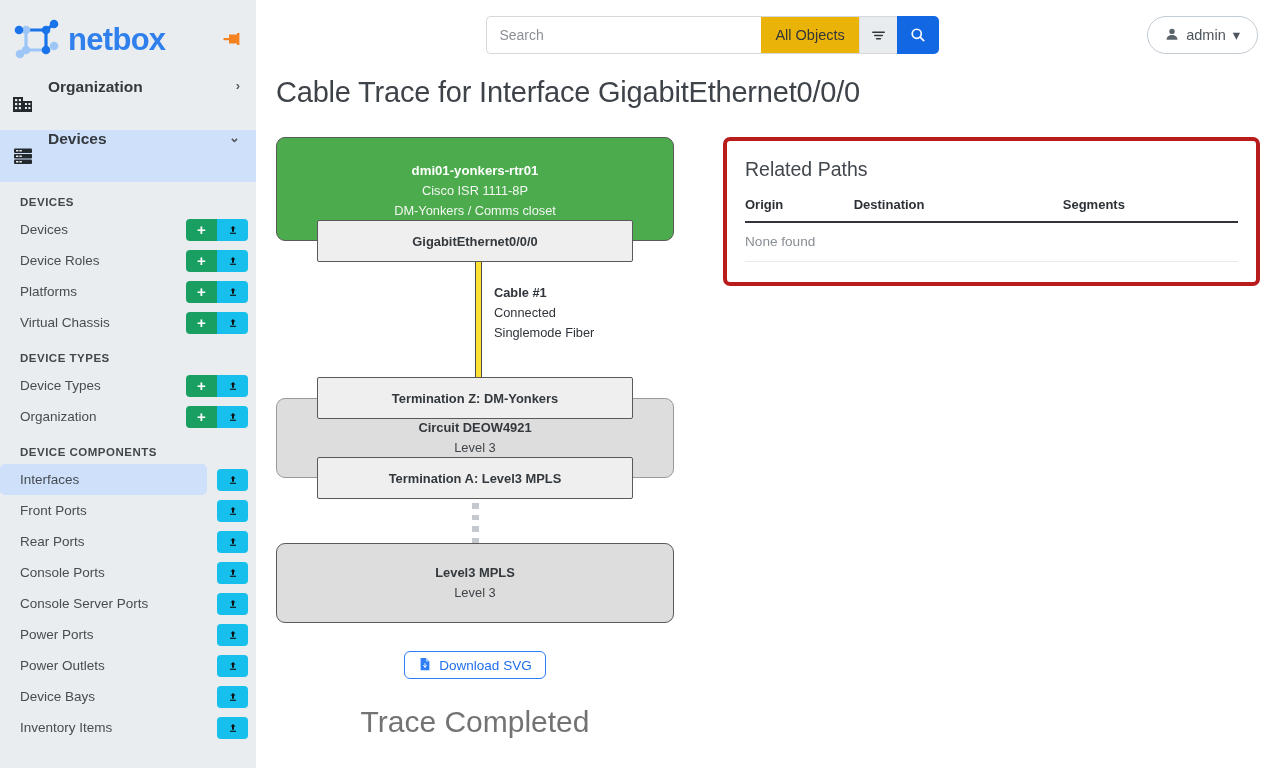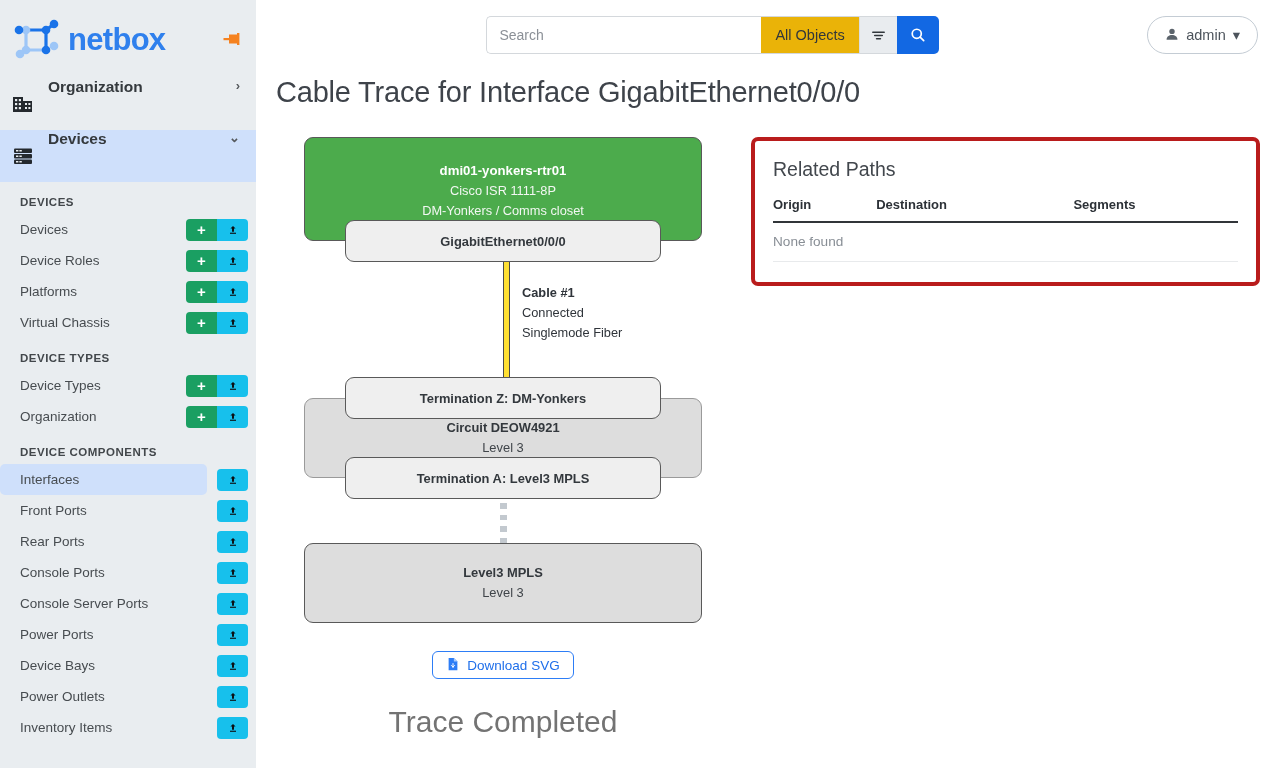--- a/index.html
+++ b/index.html
@@ -103,36 +103,36 @@
   .userbtn {
     display: flex; align-items: center; gap: 7px;
     height: 38px; padding: 0 17px; border: 1px solid #c4ccd4;
     border-radius: 19px; background: #fff; cursor: pointer;
     font-size: 14.5px; color: #4d545c;
   }
 
   .page-title { font-size: 29px; color: #3e434a; font-weight: 400;
     padding: 6px 0 0 20px; letter-spacing: -0.2px; }
 
-  .content { display: flex; padding: 28px 20px 0 20px; gap: 0; margin-left: 28px; }
+  .content { display: flex; padding: 28px 20px 0 20px; gap: 0; }
   .col-left { width: 424px; flex: 0 0 424px; position: relative; }
   .col-right { flex: 1; padding-left: 23px; }
 
   
   .trace { position: relative; width: 398px; }
   .node {
     border: 1px solid #595959; border-radius: 9px;
     text-align: center; position: relative;
   }
   .node-dev { background: #4cab4c; height: 104px; padding-top: 23px; }
   .node-dev .l1 { font-size: 13.2px; font-weight: 700; color: #fff; line-height: 20px; }
   .node-dev .l2, .node-dev .l3 { font-size: 12.8px; color: #f2f7f2; line-height: 20px; }
 
   .term {
-    background: #efefef; border: 1px solid #595959; border-radius: 9px;
+    background: #efefef; border: 1px solid #595959; border-radius: 2px;
     height: 42px; width: 316px; margin: 0 auto;
     display: flex; align-items: center; justify-content: center;
     font-size: 12.9px; font-weight: 700; color: #33383d;
     position: relative; z-index: 3;
   }
   .term.t-iface { margin-top: -21px; }
 
   .cable-seg { position: relative; height: 115px; }
   .cable-line {
     position: absolute; left: 199px; top: 0; width: 7px; height: 115px;
@@ -416,32 +416,32 @@
           <span class="btns">
             <span class="btn-imp solo">
               <svg viewBox="0 0 16 16" width="12" height="12">
                 <path d="M8 2.5l3.4 3.6H9.3v4.2H6.7V6.1H4.6z" fill="#0c0f12"></path>
                 <rect x="4" y="11.6" width="8" height="1.5" fill="#0c0f12"></rect>
               </svg>
             </span>
           </span>
         </div>
         <div class="sb-row">
+          <span class="sb-link">Power Outlets</span>
+          <span class="btns">
+            <span class="btn-imp solo">
+              <svg viewBox="0 0 16 16" width="12" height="12">
+                <path d="M8 2.5l3.4 3.6H9.3v4.2H6.7V6.1H4.6z" fill="#0c0f12"></path>
+                <rect x="4" y="11.6" width="8" height="1.5" fill="#0c0f12"></rect>
+              </svg>
+            </span>
+          </span>
+        </div>
+        <div class="sb-row">
           <span class="sb-link">Device Bays</span>
-          <span class="btns">
-            <span class="btn-imp solo">
-              <svg viewBox="0 0 16 16" width="12" height="12">
-                <path d="M8 2.5l3.4 3.6H9.3v4.2H6.7V6.1H4.6z" fill="#0c0f12"></path>
-                <rect x="4" y="11.6" width="8" height="1.5" fill="#0c0f12"></rect>
-              </svg>
-            </span>
-          </span>
-        </div>
-        <div class="sb-row">
-          <span class="sb-link">Power Outlets</span>
           <span class="btns">
             <span class="btn-imp solo">
               <svg viewBox="0 0 16 16" width="12" height="12">
                 <path d="M8 2.5l3.4 3.6H9.3v4.2H6.7V6.1H4.6z" fill="#0c0f12"></path>
                 <rect x="4" y="11.6" width="8" height="1.5" fill="#0c0f12"></rect>
               </svg>
             </span>
           </span>
         </div>
         <div class="sb-row">

